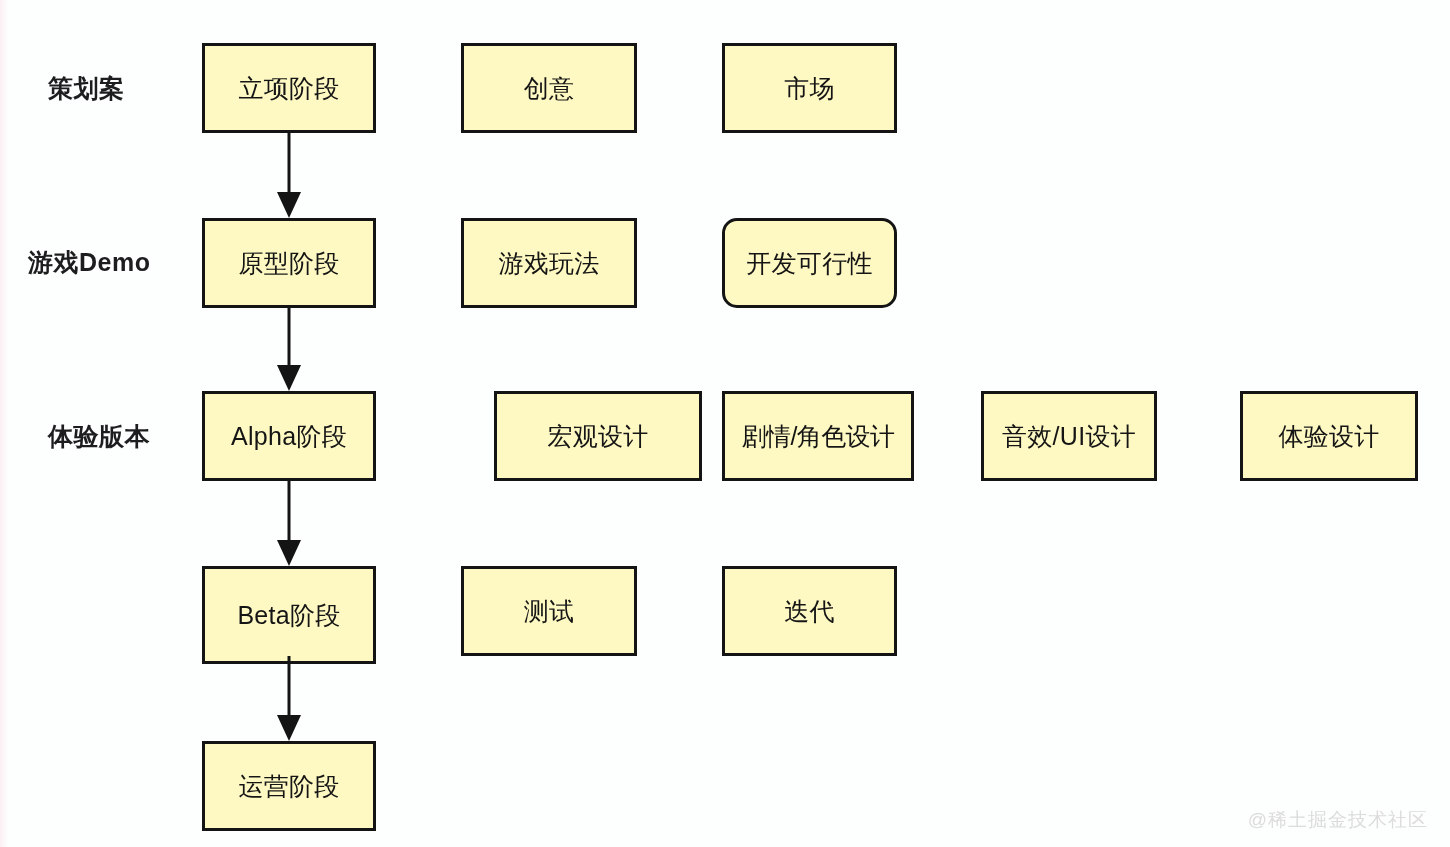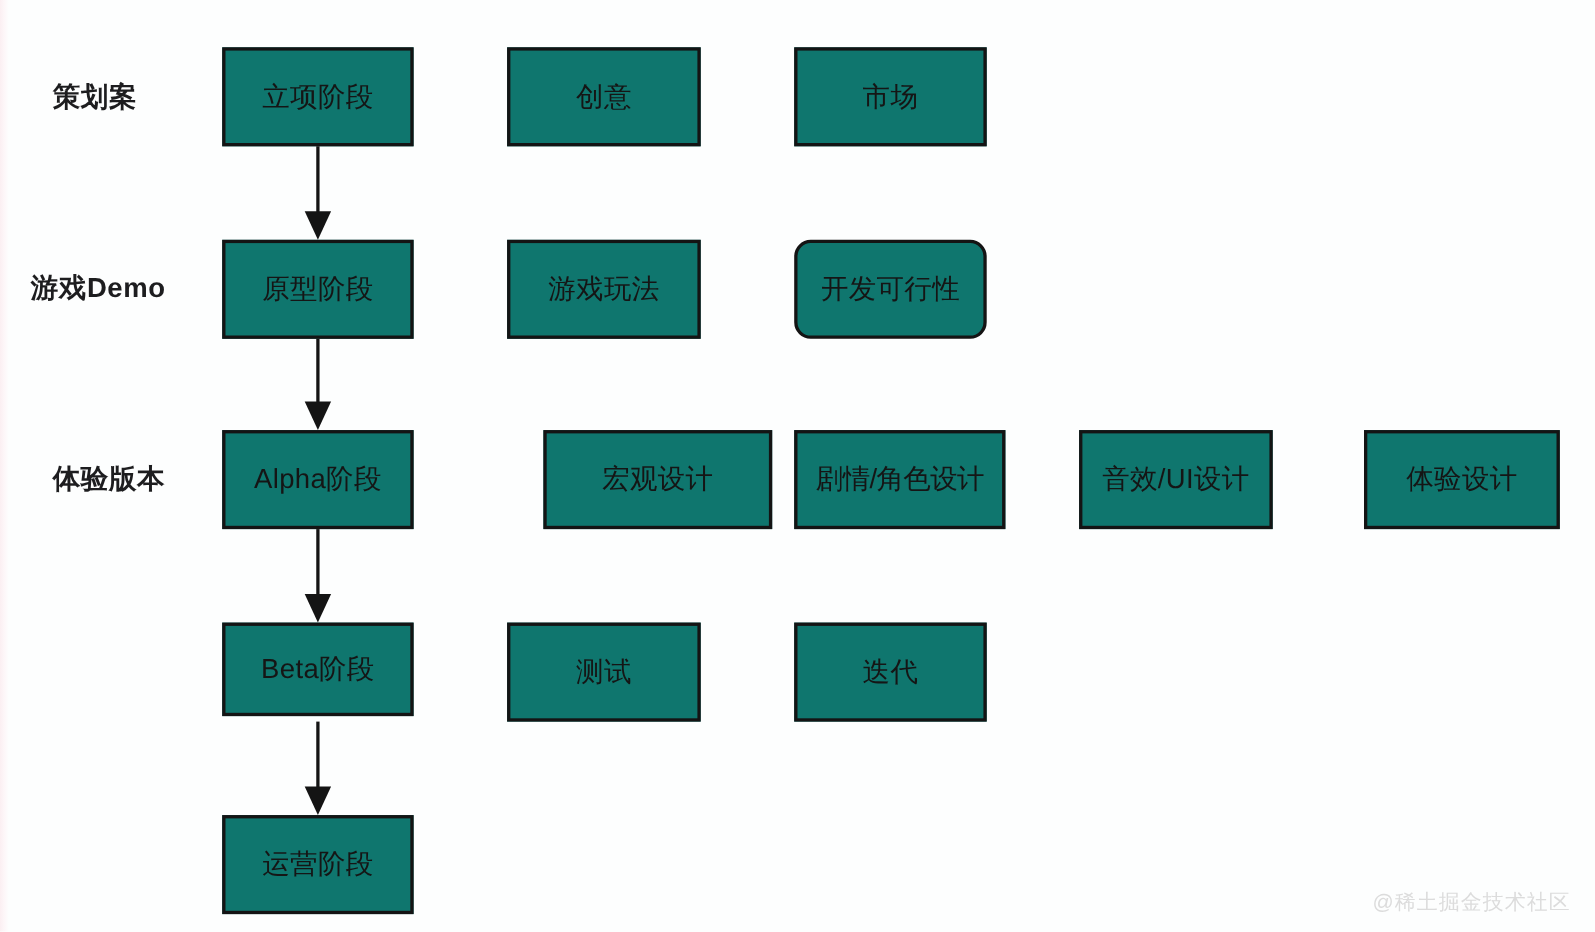--- a/index.html
+++ b/index.html
@@ -38,21 +38,21 @@
     font-weight: 700;
     color: #1d1d1f;
     line-height: 1;
     white-space: nowrap;
     letter-spacing: 0.5px;
   }
   .node {
     position: absolute;
     box-sizing: border-box;
     border: 3px solid #141414;
-    background: #0f766e;
+    background: #fef9c3;
     display: flex;
     align-items: center;
     justify-content: center;
   }
   .node-label {
     font-size: 25px;
     font-weight: 400;
     color: #151515;
     line-height: 1;
     white-space: nowrap;
@@ -121,21 +121,21 @@
   <div class="node" style="left:722px; top:379px; width:192px; height:90px;">
     <span class="node-label tight">剧情/角色设计</span>
   </div>
   <div class="node" style="left:981px; top:379px; width:176px; height:90px;">
     <span class="node-label">音效/UI设计</span>
   </div>
   <div class="node" style="left:1240px; top:379px; width:178px; height:90px;">
     <span class="node-label">体验设计</span>
   </div>
 
-  <div class="node" style="left:202px; top:554px; width:174px; height:85px;">
+  <div class="node" style="left:202px; top:554px; width:174px; height:98px;">
     <span class="node-label">Beta阶段</span>
   </div>
   <div class="node" style="left:461px; top:554px; width:176px; height:90px;">
     <span class="node-label">测试</span>
   </div>
   <div class="node" style="left:722px; top:554px; width:175px; height:90px;">
     <span class="node-label">迭代</span>
   </div>
 
   <div class="node" style="left:202px; top:729px; width:174px; height:90px;">

